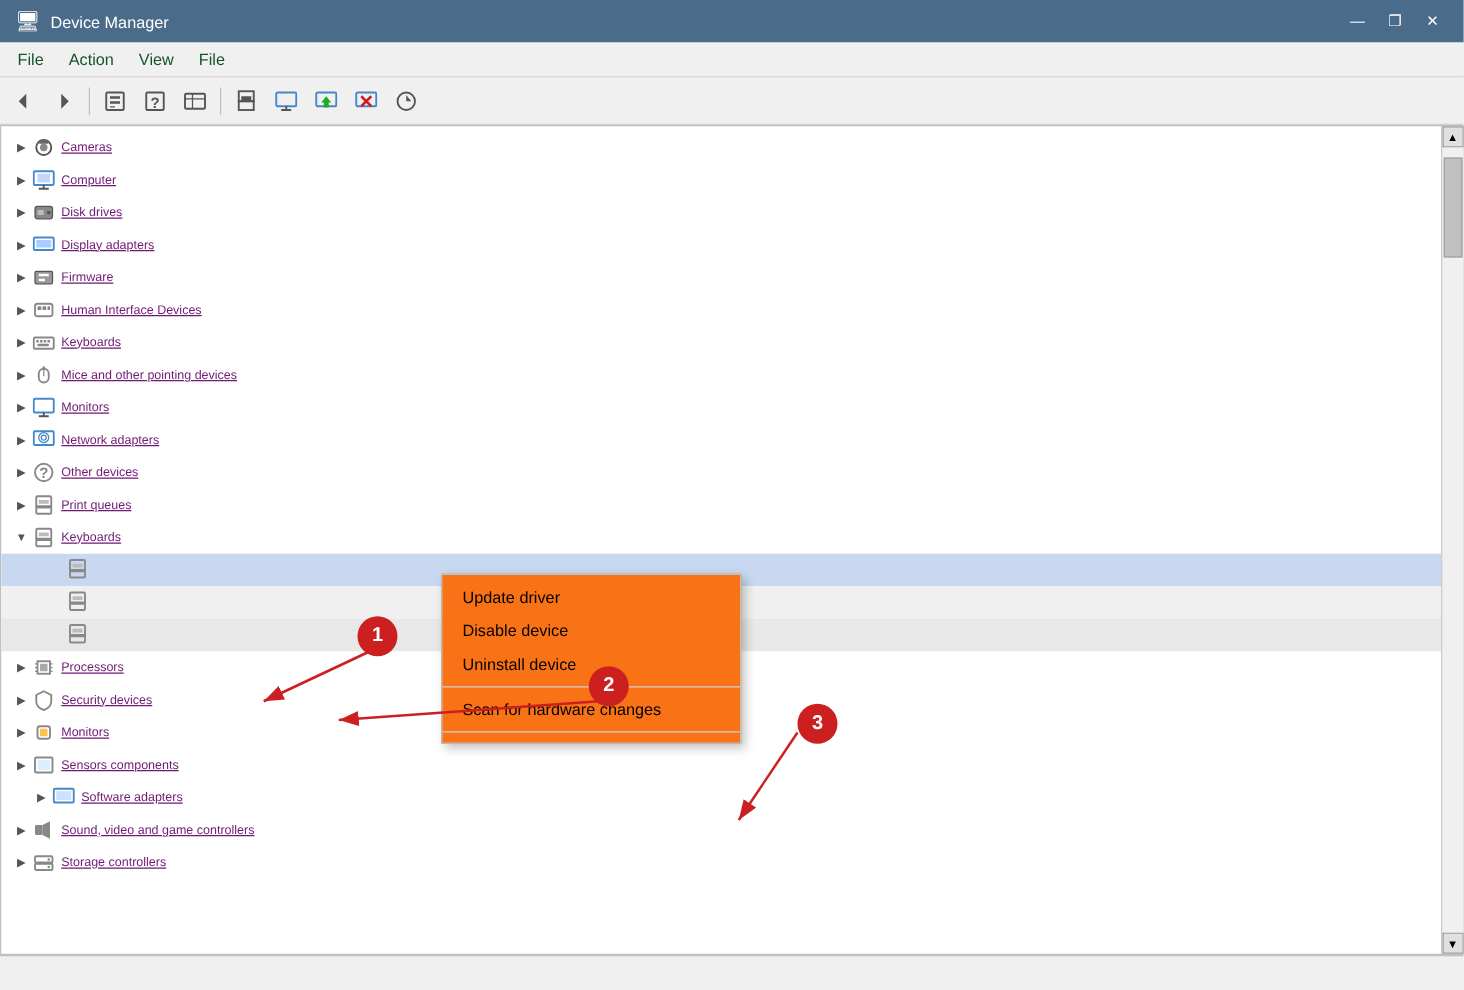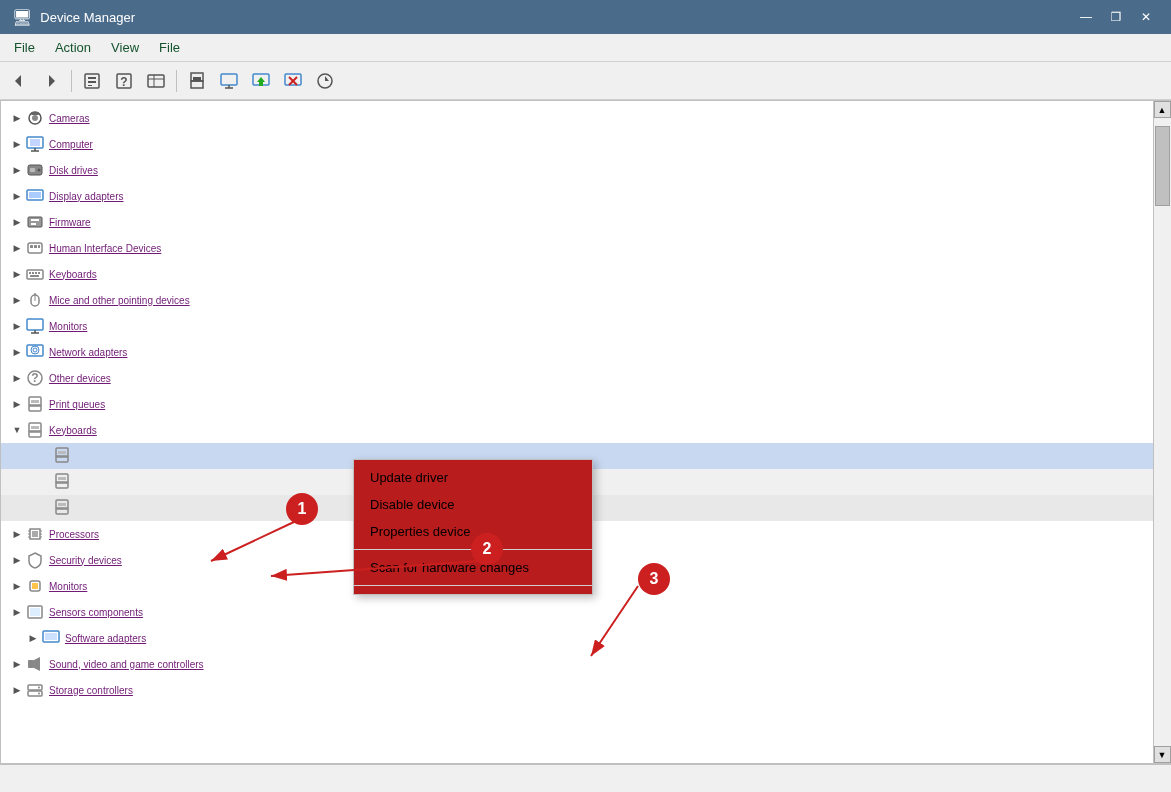--- a/index.html
+++ b/index.html
@@ -204,21 +204,21 @@
       padding: 0 8px;
       font-size: 12px;
       color: #444;
     }
 
     
     .context-menu {
       position: absolute;
       top: 358px;
       left: 352px;
-      background: #b91c1c;
+      background: #f97316;
       border: 1px solid #c0c0c0;
       box-shadow: 3px 3px 8px rgba(0,0,0,0.25);
       z-index: 100;
       width: 240px;
       padding: 4px 0;
     }
     .context-menu-item {
       padding: 6px 16px;
       cursor: pointer;
       font-size: 13px;
@@ -621,21 +621,21 @@
             <circle cx="13" cy="6.5" r="1" fill="#888"></circle>
             <circle cx="13" cy="12.5" r="1" fill="#888"></circle>
           </svg>
       </span>
       <span class="item-label">Storage controllers</span>
     </div>
 
     <div class="context-menu">
       <div class="context-menu-item">Update driver</div>
       <div class="context-menu-item">Disable device</div>
-      <div class="context-menu-item">Properties device</div>
+      <div class="context-menu-item">Uninstall device</div>
       <div class="context-menu-sep"></div>
       <div class="context-menu-item">Scan for hardware changes</div>
       <div class="context-menu-sep"></div>
     </div>
 
     <div class="annotation" style="top: 392px; left: 285px;">
       <span>1</span>
     </div>
 
     <div class="annotation" style="top: 432px; left: 470px;">

